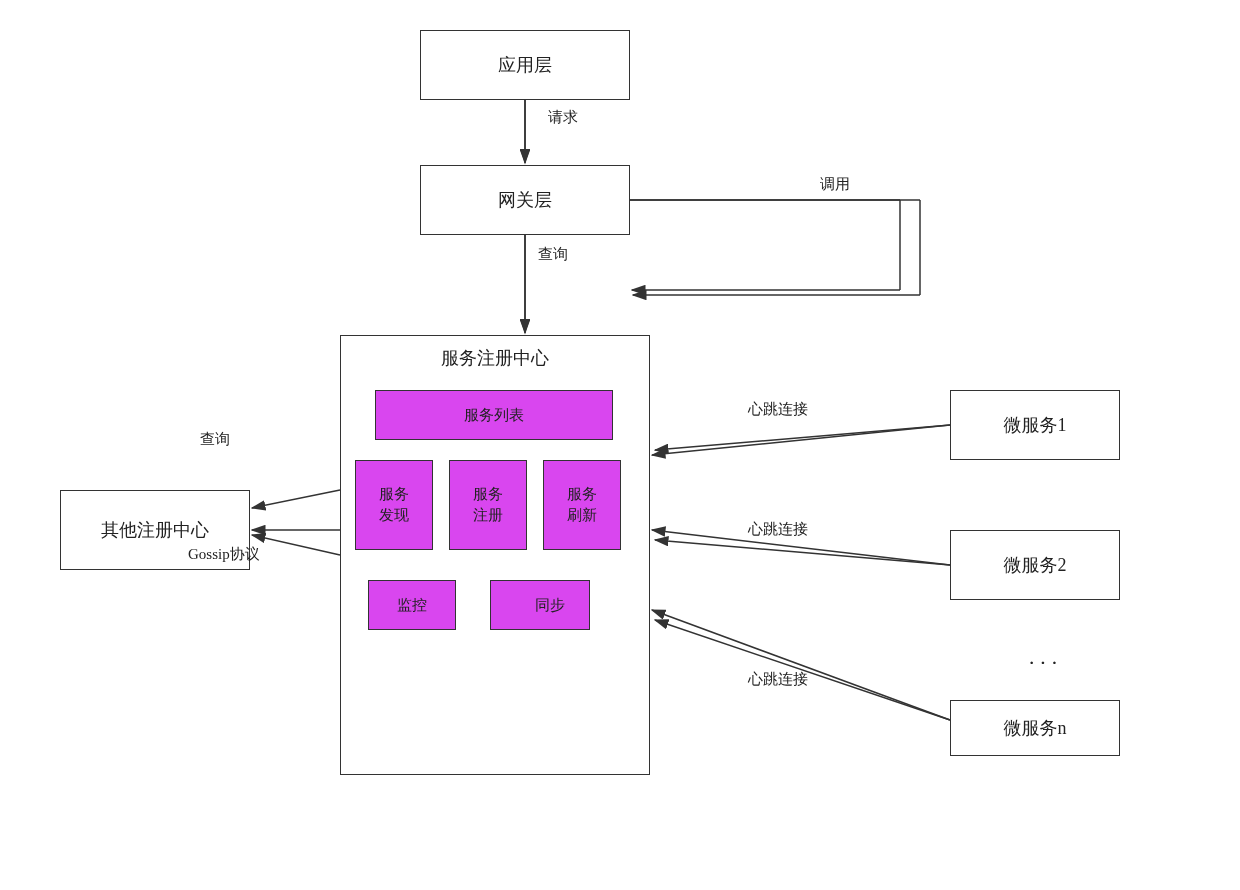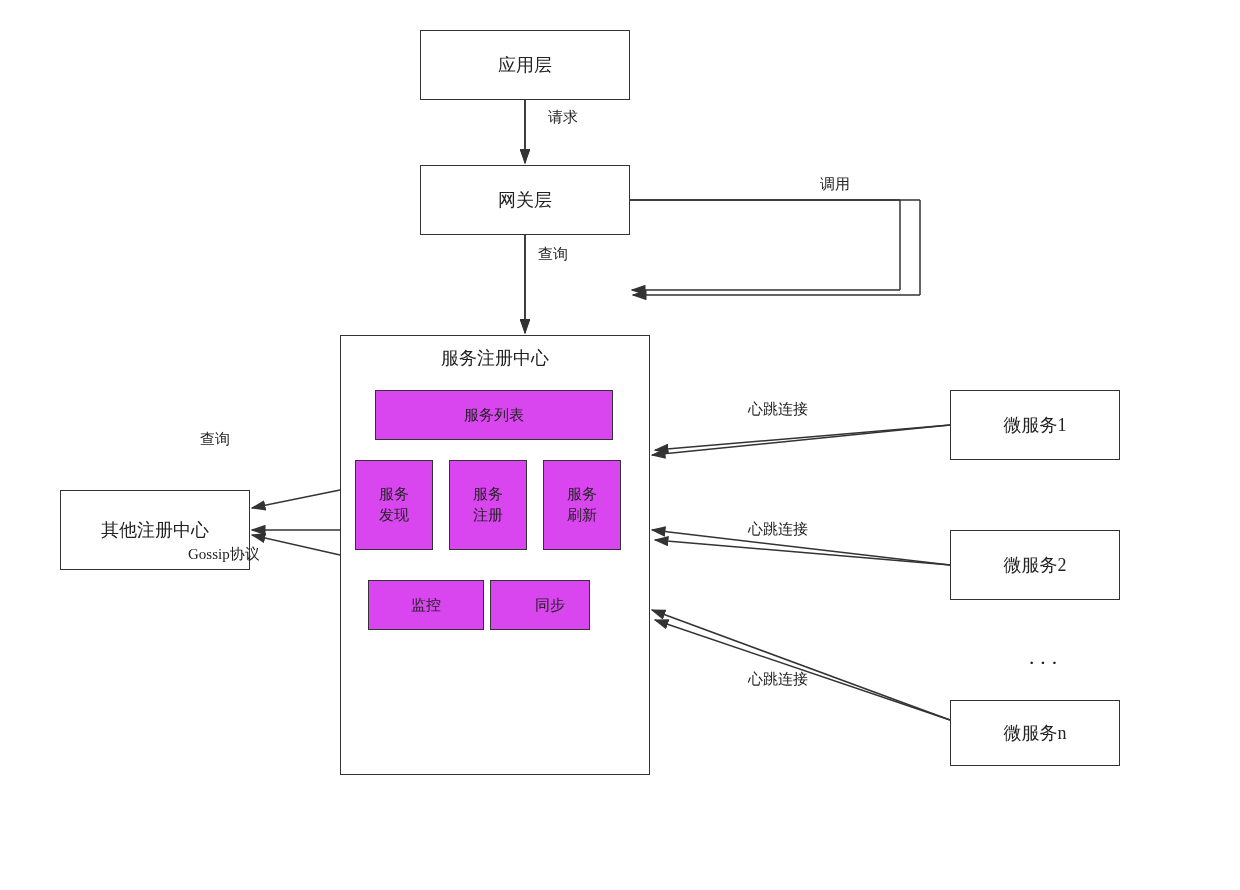--- a/index.html
+++ b/index.html
@@ -119,21 +119,21 @@
   <div class="inner-box" style="left:449px; top:460px; width:78px; height:90px;">
     <span style="white-space:pre-line;">服务
 注册</span>
   </div>
 
   <div class="inner-box" style="left:543px; top:460px; width:78px; height:90px;">
     <span style="white-space:pre-line;">服务
 刷新</span>
   </div>
 
-  <div class="inner-box" style="left:368px; top:580px; width:116px; height:50px;">
+  <div class="inner-box" style="left:368px; top:580px; width:88px; height:50px;">
     <span>监控</span>
   </div>
 
   <div class="inner-box" style="left:490px; top:580px; width:100px; height:50px;padding-left:20px;">
     <span>同步</span>
   </div>
 
   <div class="box" style="left:60px; top:490px; width:190px; height:80px;">
     <span>其他注册中心</span>
   </div>
@@ -145,21 +145,21 @@
   <div class="box" style="left:950px; top:390px; width:170px; height:70px;">
     <span>微服务1</span>
   </div>
 
   <div class="box" style="left:950px; top:530px; width:170px; height:70px;">
     <span>微服务2</span>
   </div>
 
   <div class="label" style="left:1028px; top:650px; font-size:22px; letter-spacing:4px;">···</div>
 
-  <div class="box" style="left:950px; top:700px; width:170px; height:66px;">
+  <div class="box" style="left:950px; top:700px; width:170px; height:56px;">
     <span>微服务n</span>
   </div>
 
   <div class="label" style="left:748px; top:400px;">心跳连接</div>
   <div class="label" style="left:748px; top:520px;">心跳连接</div>
   <div class="label" style="left:748px; top:670px;">心跳连接</div>
 
   <svg style="position:absolute;top:0;left:0;width:1240px;height:890px;pointer-events:none;">
     <defs>
       <marker id="arr" markerWidth="10" markerHeight="7" refX="9" refY="3.5" orient="auto">

